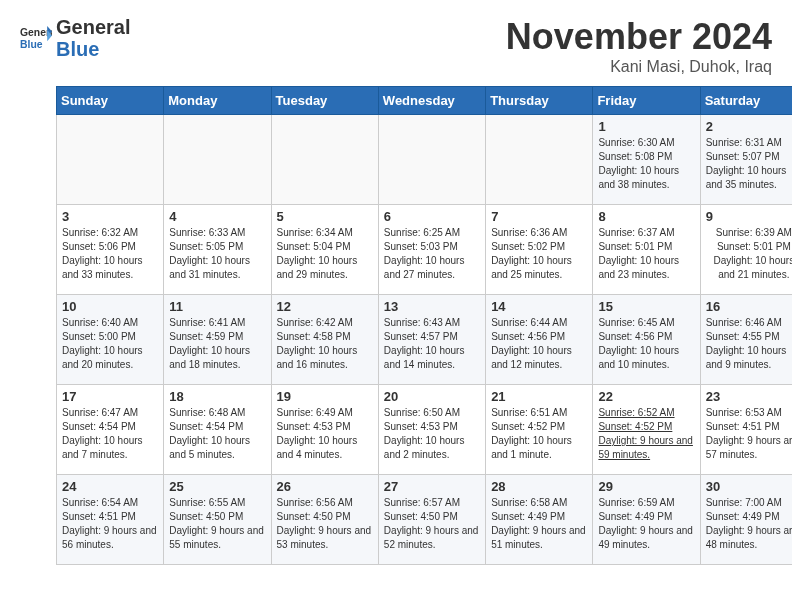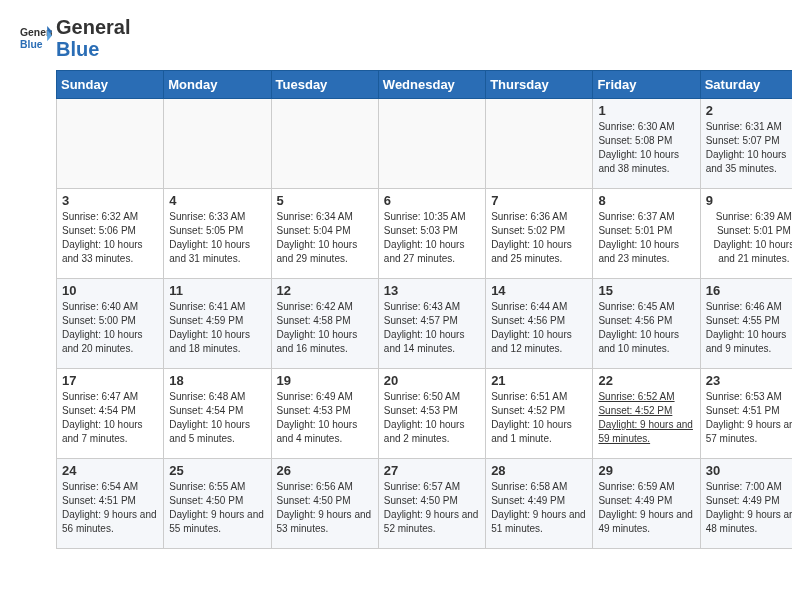--- a/index.html
+++ b/index.html
@@ -89,20 +89,24 @@
       <text x="0" y="18" font-size="13" font-weight="bold" fill="#333">General</text>
       <text x="0" y="32" font-size="13" font-weight="bold" fill="#2a6db5">Blue</text>
       <polygon points="34,5 40,12 34,19" fill="#2a6db5"></polygon>
       <polygon points="34,10 40,17 34,24" fill="#5ba3e0"></polygon>
     </svg>
     <div style="display:flex; flex-direction:column; line-height:1.1;">
       <span style="font-size:20px; font-weight:bold; color:#333;">General</span>
       <span style="font-size:20px; font-weight:bold; color:#2a6db5;">Blue</span>
     </div>
   </div>
+  <div class="title-block">
+    <div class="month-title">November 2024</div>
+    <div class="location-title">Kani Masi, Duhok, Iraq</div>
+  </div>
 </div>
 
 <table class="calendar-table">
   <thead>
     <tr>
     <th>Sunday</th>
         <th>Monday</th>
         <th>Tuesday</th>
         <th>Wednesday</th>
         <th>Thursday</th>
@@ -144,21 +148,21 @@
 Daylight: 10 hours and 31 minutes.</div>
         </td>
         <td>
           <span class="day-number">5</span>
           <div class="day-info" style="white-space: pre-line;">Sunrise: 6:34 AM
 Sunset: 5:04 PM
 Daylight: 10 hours and 29 minutes.</div>
         </td>
         <td>
           <span class="day-number">6</span>
-          <div class="day-info" style="white-space: pre-line;">Sunrise: 10:35 AM
+          <div class="day-info" style="white-space: pre-line;">Sunrise: 6:25 AM
 Sunset: 5:03 PM
 Daylight: 10 hours and 27 minutes.</div>
         </td>
         <td>
           <span class="day-number">7</span>
           <div class="day-info" style="white-space: pre-line;">Sunrise: 6:36 AM
 Sunset: 5:02 PM
 Daylight: 10 hours and 25 minutes.</div>
         </td>
         <td>

